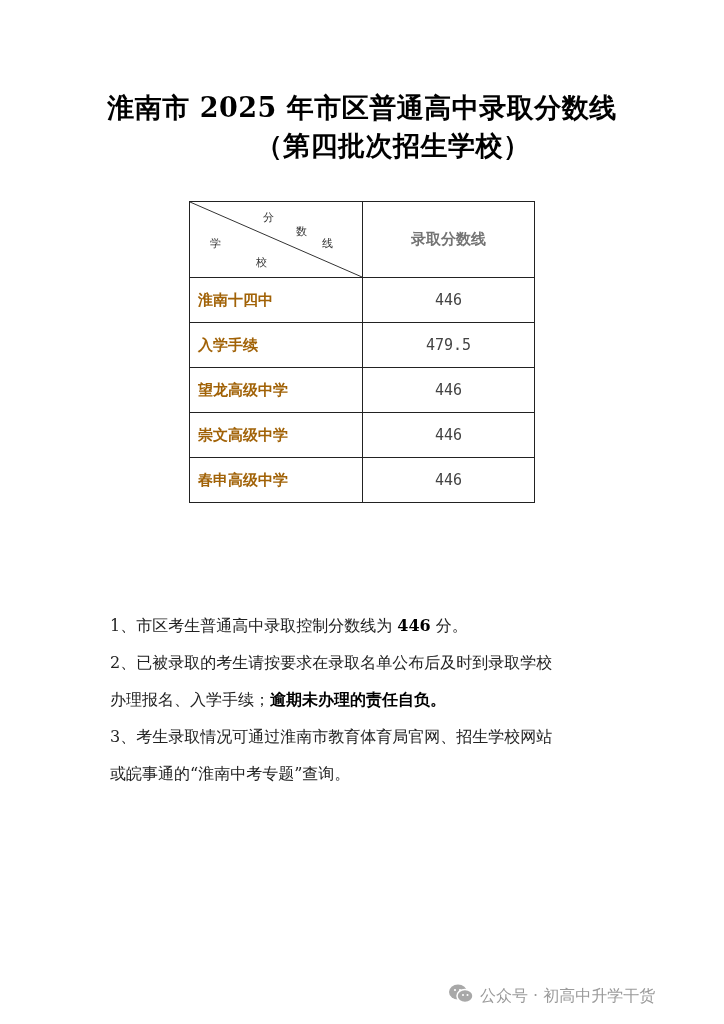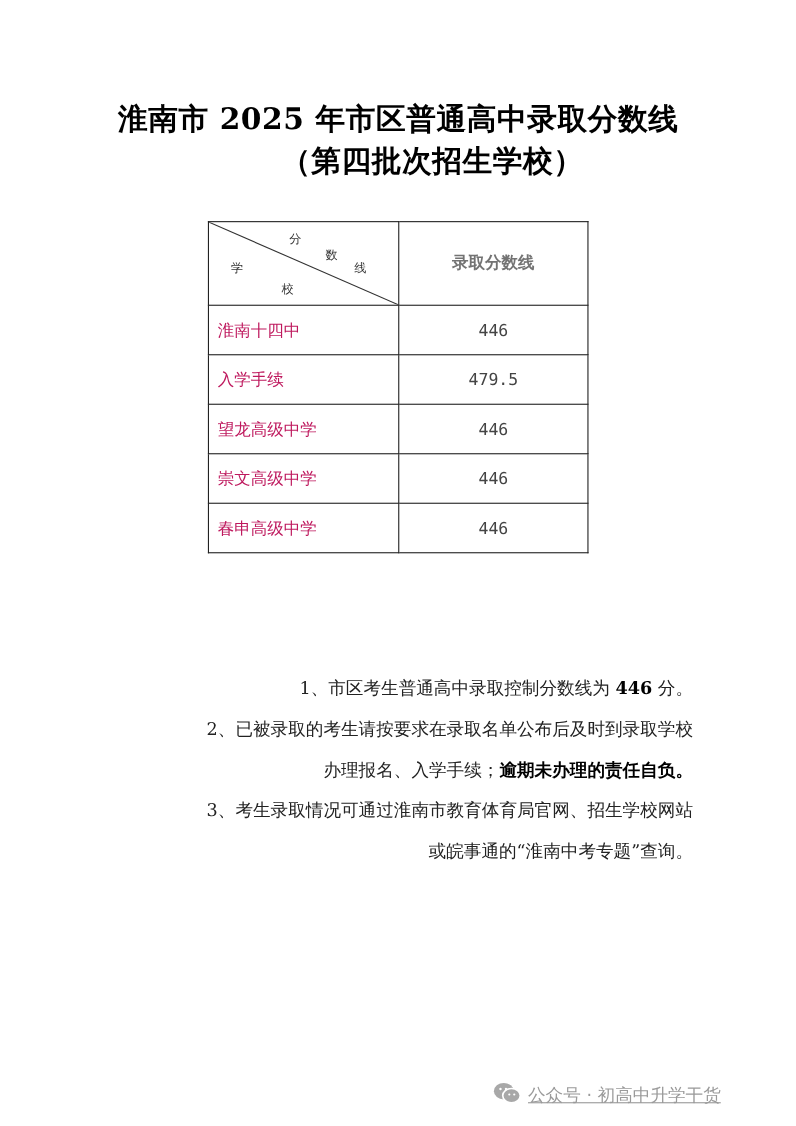--- a/index.html
+++ b/index.html
@@ -16,31 +16,31 @@
   table.score {
     position: absolute; left: 189px; top: 201px; border-collapse: collapse;
   }
   table.score td {
     border: 1.3px solid #222; padding: 0; height: 44px; font-size: 15px;
   }
   .hdr-diag { width: 172px; height: 75px !important; position: relative; }
   .hdr-diag svg { position: absolute; left: 0; top: 0; }
   .diag-label { position: absolute; font-size: 11px; color: #333; }
   .hdr-right { width: 171px; text-align: center; font-weight: bold; font-size: 15px; color: #737373; }
-  .school { padding-left: 8px !important; font-weight: normal; font-size: 15px; color: #be185d; font-family: "DejaVu Sans", sans-serif; }
+  .school { padding-left: 8px !important; font-weight: bold; font-size: 15px; color: #a16207; font-family: "DejaVu Sans", sans-serif; }
   .val { text-align: center; font-family: "DejaVu Sans Mono", "Liberation Mono", monospace; font-size: 14px; color: #444; }
   .notes {
     position: absolute; left: 110px; top: 607px; width: 520px;
-    font-size: 16px; line-height: 37px; color: #222; text-align: right;
+    font-size: 16px; line-height: 37px; color: #222;
   }
   .notes p { margin: 0; }
   .notes b { color: #000; }
   .footer {
     position: absolute; left: 448px; top: 984px; font-family: "DejaVu Sans", sans-serif;
-    font-size: 16px; color: #9a9a9a; display: flex; align-items: center; gap: 6px; text-decoration: underline;
+    font-size: 16px; color: #9a9a9a; display: flex; align-items: center; gap: 6px;
   }
 </style>
 </head>
 <body>
 
 <div class="title t1">淮南市 2025 年市区普通高中录取分数线</div>
 <div class="title t2">（第四批次招生学校）</div>
 
 <table class="score">
   <tbody>

